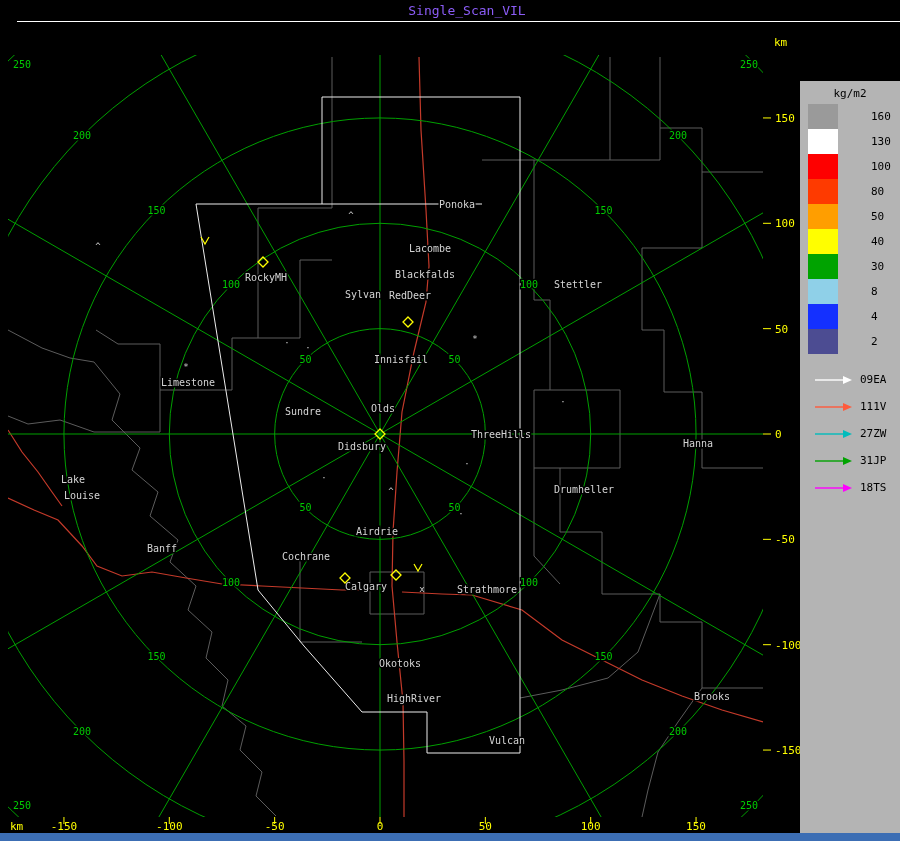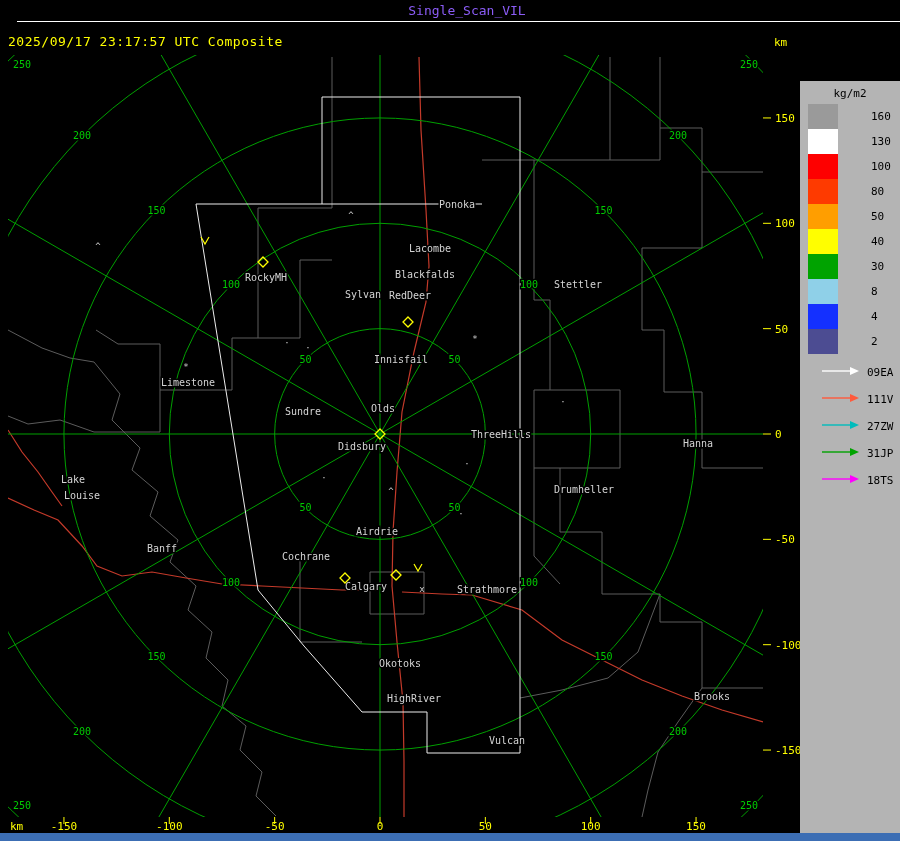--- a/index.html
+++ b/index.html
@@ -25,35 +25,34 @@
   .halo { paint-order:stroke; stroke:#000000; stroke-width:3px; }
   .panel {
     position:absolute; left:800px; top:45px; width:100px; height:788px;
     background:#b4b4b4; color:#000; font-size:11px;margin-top:36px;
   }
   .cb-unit { text-align:center; padding:6px 0 4px 0; }
   .cbrow { display:flex; align-items:center; height:25px; padding-left:8px;gap:24px; }
   .swatch { width:30px; height:25px; flex:0 0 auto; }
   .cblabel { margin-left:9px; }
   #radar-legend { margin-top:12px; }
-  .legrow { display:flex; height:27px; padding-left:22px; }
+  .legrow { display:flex; align-items:center; height:27px; padding-left:15px; }
   .legrow svg { flex:0 0 auto; }
   .leglabel { margin-left:7px; }
   .taskbar { position:absolute; left:0; top:833px; width:900px; height:8px; background:#3c6eb4; }
 </style>
 </head>
 <body>
 
 <div class="screen">
 
   <div class="titlebar">
     <span>Single_Scan_VIL</span>
   </div>
 
-  <div class="timestamp">2025/09/17 23:17:57 UTC Composite</div>
   <div class="unit-y">km</div>
   <div class="unit-x">km</div>
 
   <svg id="mapsvg" width="900" height="841">
     <defs>
       <clipPath id="mapclip">
           <rect x="8" y="55" width="755" height="762"></rect>
         </clipPath>
     </defs>
     <g clip-path="url(#mapclip)">

